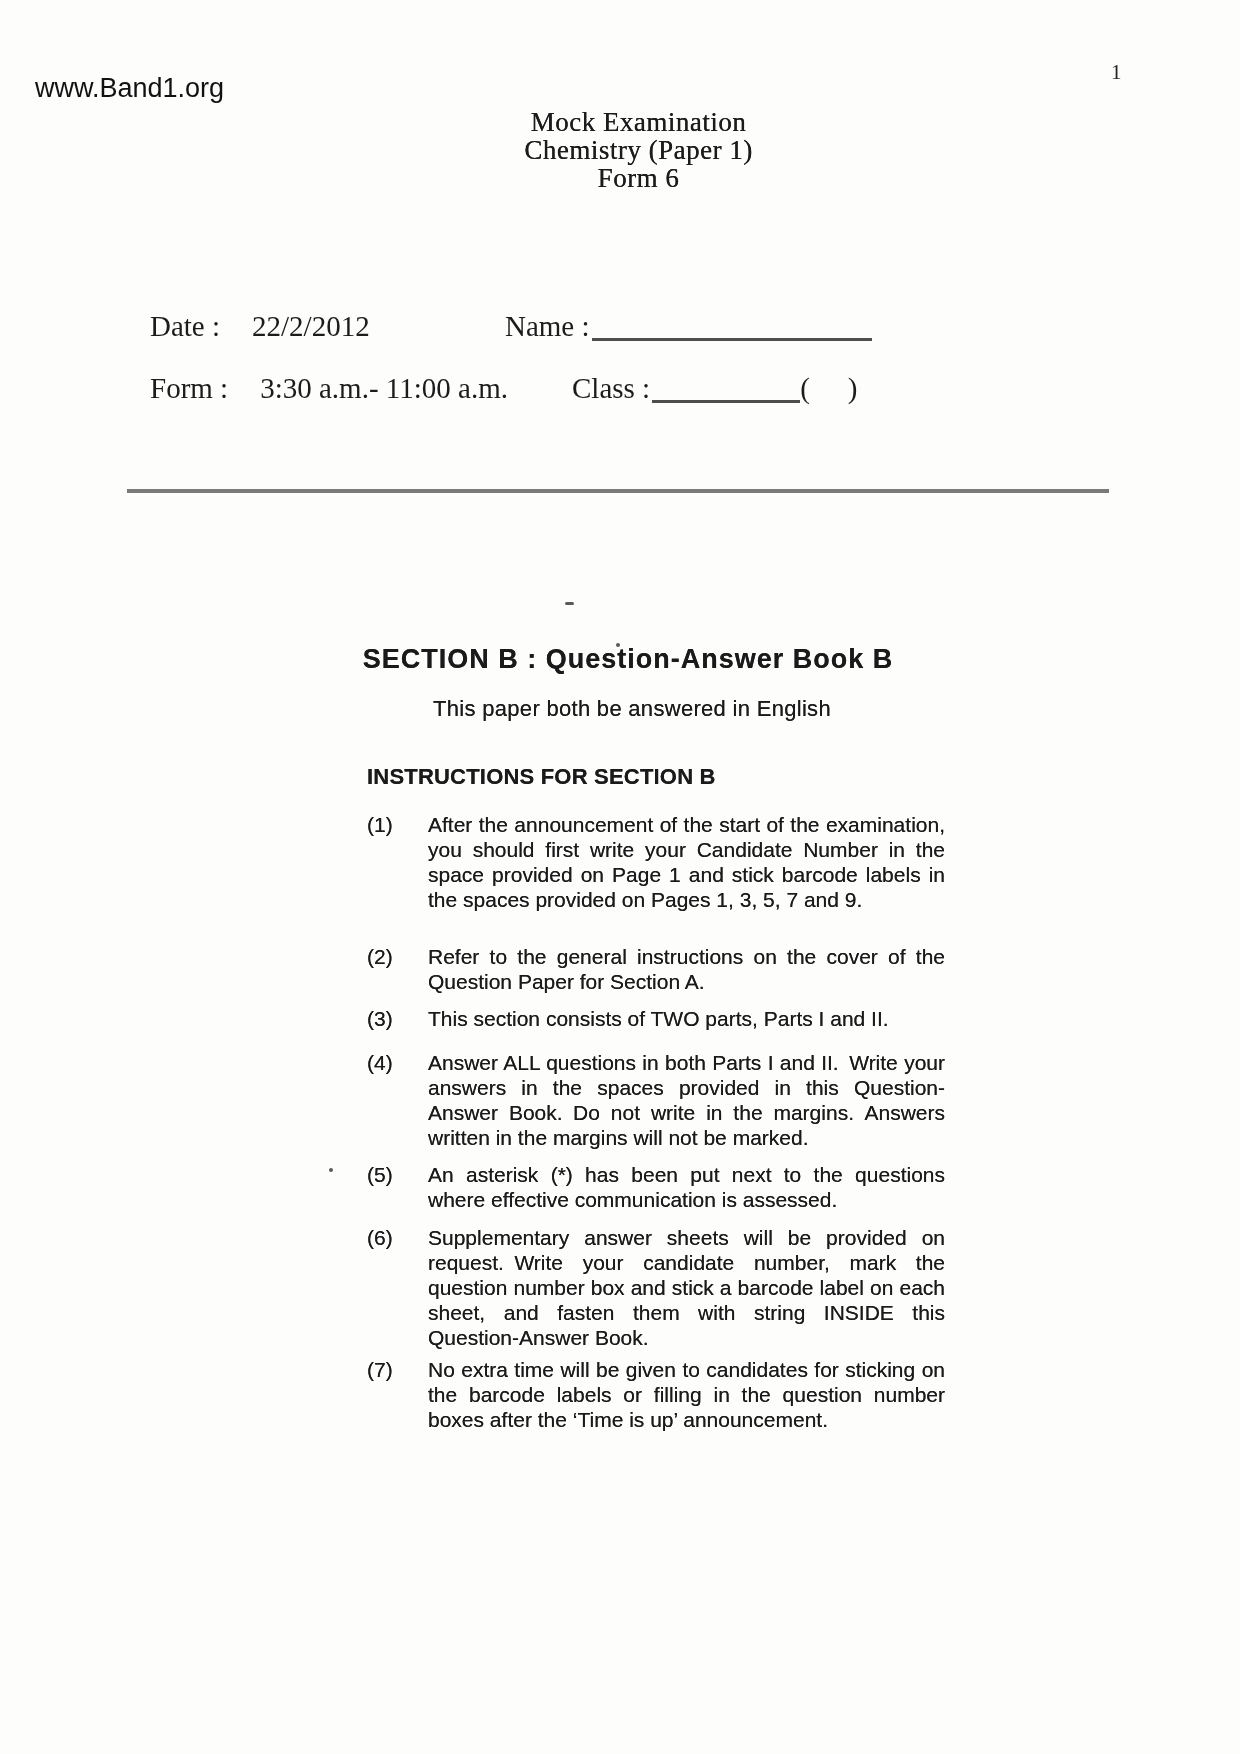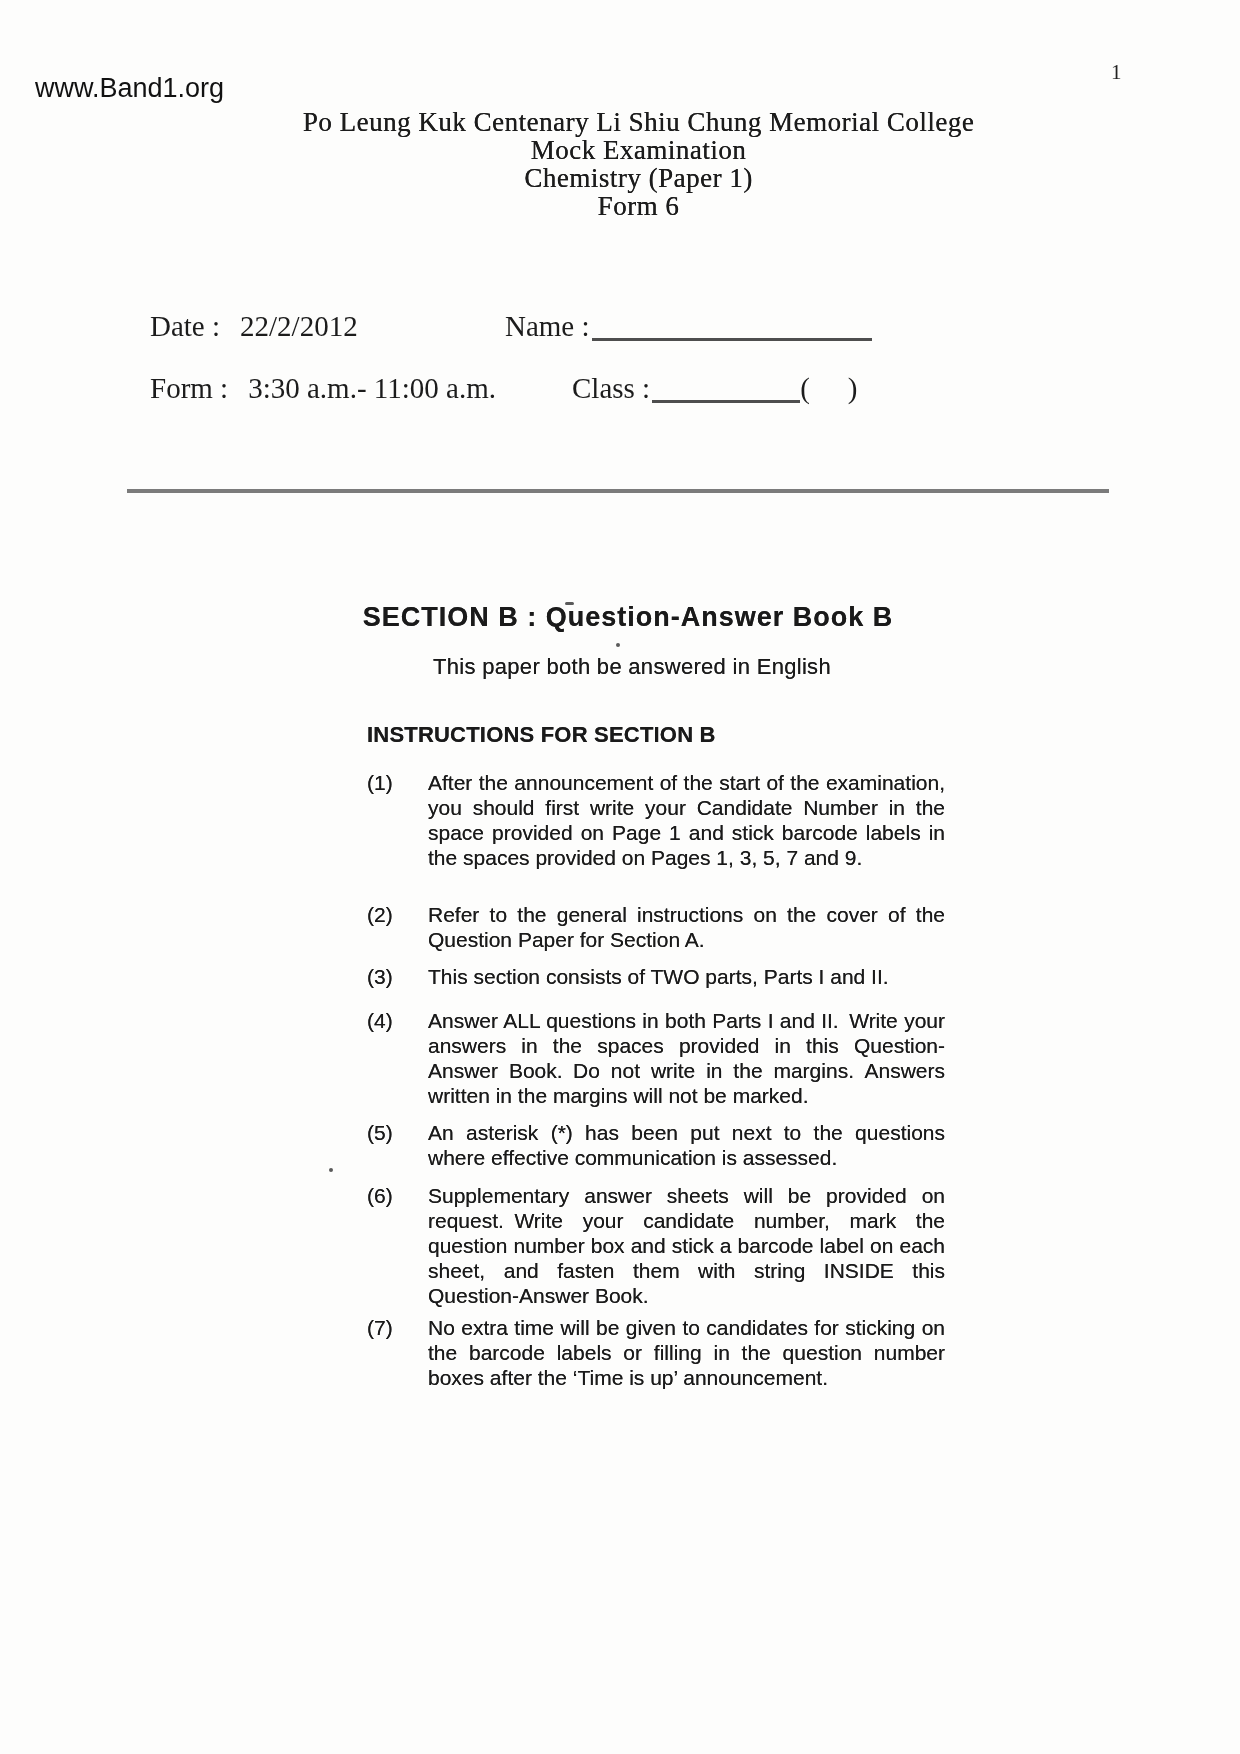--- a/index.html
+++ b/index.html
@@ -16,33 +16,33 @@
 
   
   .header{
     position:absolute; left:37px; right:0; top:108px; text-align:center;
     font-size:27px; line-height:28px; letter-spacing:.5px;
     text-shadow:.2px 0 0 currentColor;
   }
 
   
   .meta{ position:absolute; font-size:29px; white-space:nowrap; }
-  .meta .val{ margin-left:20px; }
+  .meta .val{ margin-left:32px; }
   .fill-line{
     display:inline-block; border-bottom:3px solid #4e4e4e;
     vertical-align:-5px; margin-left:2px;
   }
   .name-line{ width:280px; }
   .class-line{ width:148px; }
   .paren-gap{ display:inline-block; width:38px; }
 
   .rule{ position:absolute; left:127px; top:489px; width:982px; height:4px; background:#7b7b7b; }
 
   
-  .sans{ font-family:"Liberation Sans", sans-serif; color:#1a1a1a; text-shadow:0 0 .6px rgba(0,0,0,.75); }
+  .sans{ font-family:"Liberation Sans", sans-serif; color:#1a1a1a; text-shadow:0 0 .6px rgba(0,0,0,.75);margin-top:42px; }
   .section-title{
     position:absolute; left:16px; right:0; top:602px; text-align:center;
     font-size:27px; font-weight:700; letter-spacing:1px;
   }
   .section-subtitle{
     position:absolute; left:24px; right:0; top:654px; text-align:center;
     font-size:22px; letter-spacing:.3px;
   }
   .instr-heading{
     position:absolute; left:367px; top:722px;
@@ -63,21 +63,20 @@
 </style>
 </head>
 <body>
 
 <div class="page">
 
   <span class="watermark">www.Band1.org</span>
   <span class="pagenum">1</span>
 
   <div class="header">
-    <div>Po Leung Kuk Centenary Li Shiu Chung Memorial College</div>
     <div>Mock Examination</div>
     <div>Chemistry (Paper 1)</div>
     <div>Form 6</div>
   </div>
 
   <div class="meta" style="left:150px; top:310px;">
     <span>Date :</span><span class="val">22/2/2012</span>
   </div>
 
   <div class="meta" style="left:505px; top:310px;">

